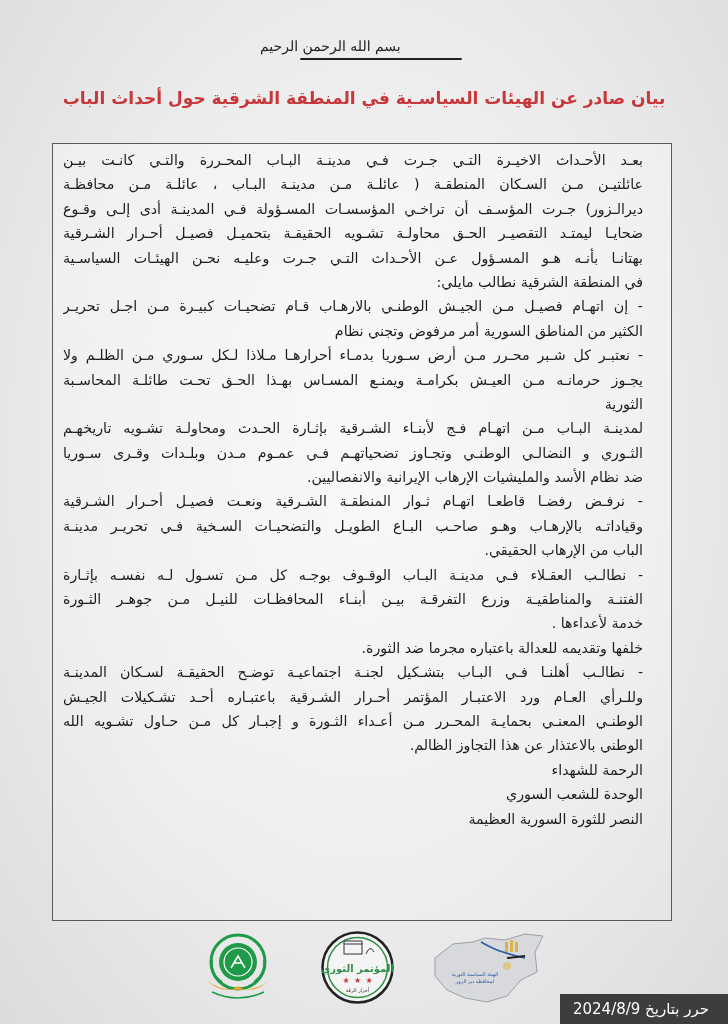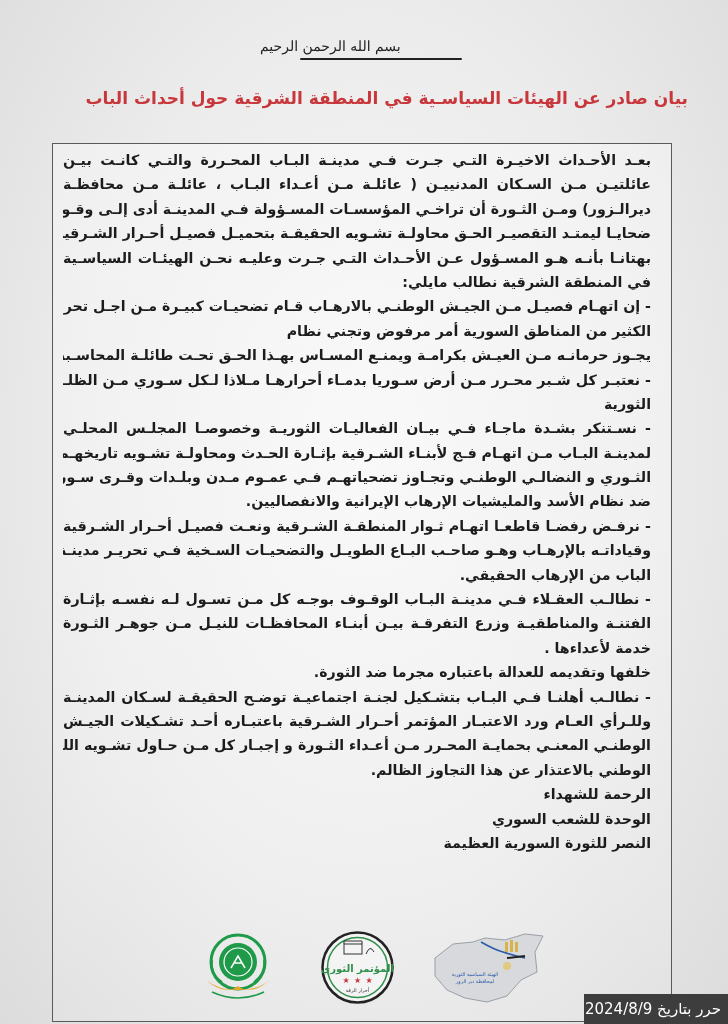--- a/index.html
+++ b/index.html
@@ -40,36 +40,36 @@
       position: absolute;
       left: 0;
       top: 0;
       font-size: 14px;
     }
     .title {
       position: absolute;
       top: 88px;
       left: 40px;
       width: 648px;
+      text-align: center;
       font-family: "DejaVu Sans", sans-serif;
       font-weight: bold;
       font-size: 17px;
       color: #c8373b;
     }
     .statement-box {
       position: absolute;
       top: 143px;
       left: 52px;
       width: 620px;
-      height: 879px;
+      height: 778px;
       border: 1.5px solid #5a5a5a;
       box-sizing: border-box;
-      padding: 4px 20px 0 10px;
+      padding: 4px 28px 0 10px;
       background: linear-gradient(180deg, rgba(255,255,255,0.35), rgba(255,255,255,0.1));
-      font-weight: bold;
     }
     .line {
       height: 24.4px;
       line-height: 24.4px;
       font-size: 14.2px;
       color: #1c1c1c;
       white-space: nowrap;
       text-align: justify;
       text-align-last: justify;
       overflow: hidden;
@@ -89,56 +89,54 @@
       position: absolute;
       top: 0;
     }
     .logo-hasakah { left: 8px; width: 80px; height: 75px; }
     .logo-conference { left: 130px; width: 75px; height: 75px; }
     .logo-deir { left: 235px; width: 125px; height: 75px; }
     .date-badge {
       position: absolute;
       top: 994px;
       left: 560px;
-      width: 144px;
+      width: 168px;
       height: 30px;
       background: #3d3d3d;
       color: #ffffff;
       font-family: "DejaVu Sans", sans-serif;
       font-size: 15px;
       line-height: 30px;
       text-align: center;
       box-sizing: border-box;
       padding-right: 6px;
-      margin-left: 24px;
     }
   </style>
 </head>
 <body>
 
 <div class="basmala">
   <div class="stroke"></div>
   <span class="text">بسم الله الرحمن الرحيم</span>
 </div>
 
 <div class="title">بيان صادر عن الهيئات السياسـية في المنطقة الشرقية حول أحداث الباب</div>
 
 <div class="statement-box">
   <div class="line">بعـد الأحـداث الاخيـرة التـي جـرت فـي مدينـة البـاب المحـررة والتـي كانـت بيـن</div>
-  <div class="line">عائلتيـن مـن السـكان المدنييـن ( عائلـة مـن أعـداء البـاب ، عائلـة مـن محافظـة</div>
-  <div class="line">ديرالـزور) ومـن الثـورة أن تراخـي المؤسسـات المسـؤولة فـي المدينـة أدى إلـى وقـوع</div>
+  <div class="line">عائلتيـن مـن السـكان المنطقـة ( عائلـة مـن مدينـة البـاب ، عائلـة مـن محافظـة</div>
+  <div class="line">ديرالـزور) جـرت المؤسـف أن تراخـي المؤسسـات المسـؤولة فـي المدينـة أدى إلـى وقـوع</div>
   <div class="line">ضحايـا ليمتـد التقصيـر الحـق محاولـة تشـويه الحقيقـة بتحميـل فصيـل أحـرار الشـرقية</div>
   <div class="line">بهتانـا بأنـه هـو المسـؤول عـن الأحـداث التـي جـرت وعليـه نحـن الهيئـات السياسـية</div>
   <div class="line short">في المنطقة الشرقية نطالب مايلي:</div>
   <div class="line">- إن اتهـام فصيـل مـن الجيـش الوطنـي بالارهـاب قـام تضحيـات كبيـرة مـن اجـل تحريـر</div>
   <div class="line short">الكثير من المناطق السورية أمر مرفوض وتجني نظام</div>
+  <div class="line">- نعتبـر كل شـبر محـرر مـن أرض سـوريا بدمـاء أحرارهـا مـلاذا لـكل سـوري مـن الظلـم ولا</div>
   <div class="line">يجـوز حرمانـه مـن العيـش بكرامـة ويمنـع المسـاس بهـذا الحـق تحـت طائلـة المحاسـبة</div>
-  <div class="line">- نعتبـر كل شـبر محـرر مـن أرض سـوريا بدمـاء أحرارهـا مـلاذا لـكل سـوري مـن الظلـم ولا</div>
   <div class="line short">الثورية</div>
-  <div class="line">- نسـتنكر بشـدة ماجـاء فـي بيـان الفعاليـات الثوريـة وخصوصـا المجلـس المحلـي</div>
   <div class="line">لمدينـة البـاب مـن اتهـام فـج لأبنـاء الشـرقية بإثـارة الحـدث ومحاولـة تشـويه تاريخهـم</div>
   <div class="line">الثـوري و النضالـي الوطنـي وتجـاوز تضحياتهـم فـي عمـوم مـدن وبلـدات وقـرى سـوريا</div>
   <div class="line short">ضد نظام الأسد والمليشيات الإرهاب الإيرانية والانفصاليين.</div>
   <div class="line">- نرفـض رفضـا قاطعـا اتهـام ثـوار المنطقـة الشـرقية ونعـت فصيـل أحـرار الشـرقية</div>
   <div class="line">وقياداتـه بالإرهـاب وهـو صاحـب البـاع الطويـل والتضحيـات السـخية فـي تحريـر مدينـة</div>
   <div class="line short">الباب من الإرهاب الحقيقي.</div>
   <div class="line">- نطالـب العقـلاء فـي مدينـة البـاب الوقـوف بوجـه كل مـن تسـول لـه نفسـه بإثـارة</div>
   <div class="line">الفتنـة والمناطقيـة وزرع التفرقـة بيـن أبنـاء المحافظـات للنيـل مـن جوهـر الثـورة</div>
   <div class="line short">خدمة لأعداءها .</div>
   <div class="line short">خلفها وتقديمه للعدالة باعتباره مجرما ضد الثورة.</div>

